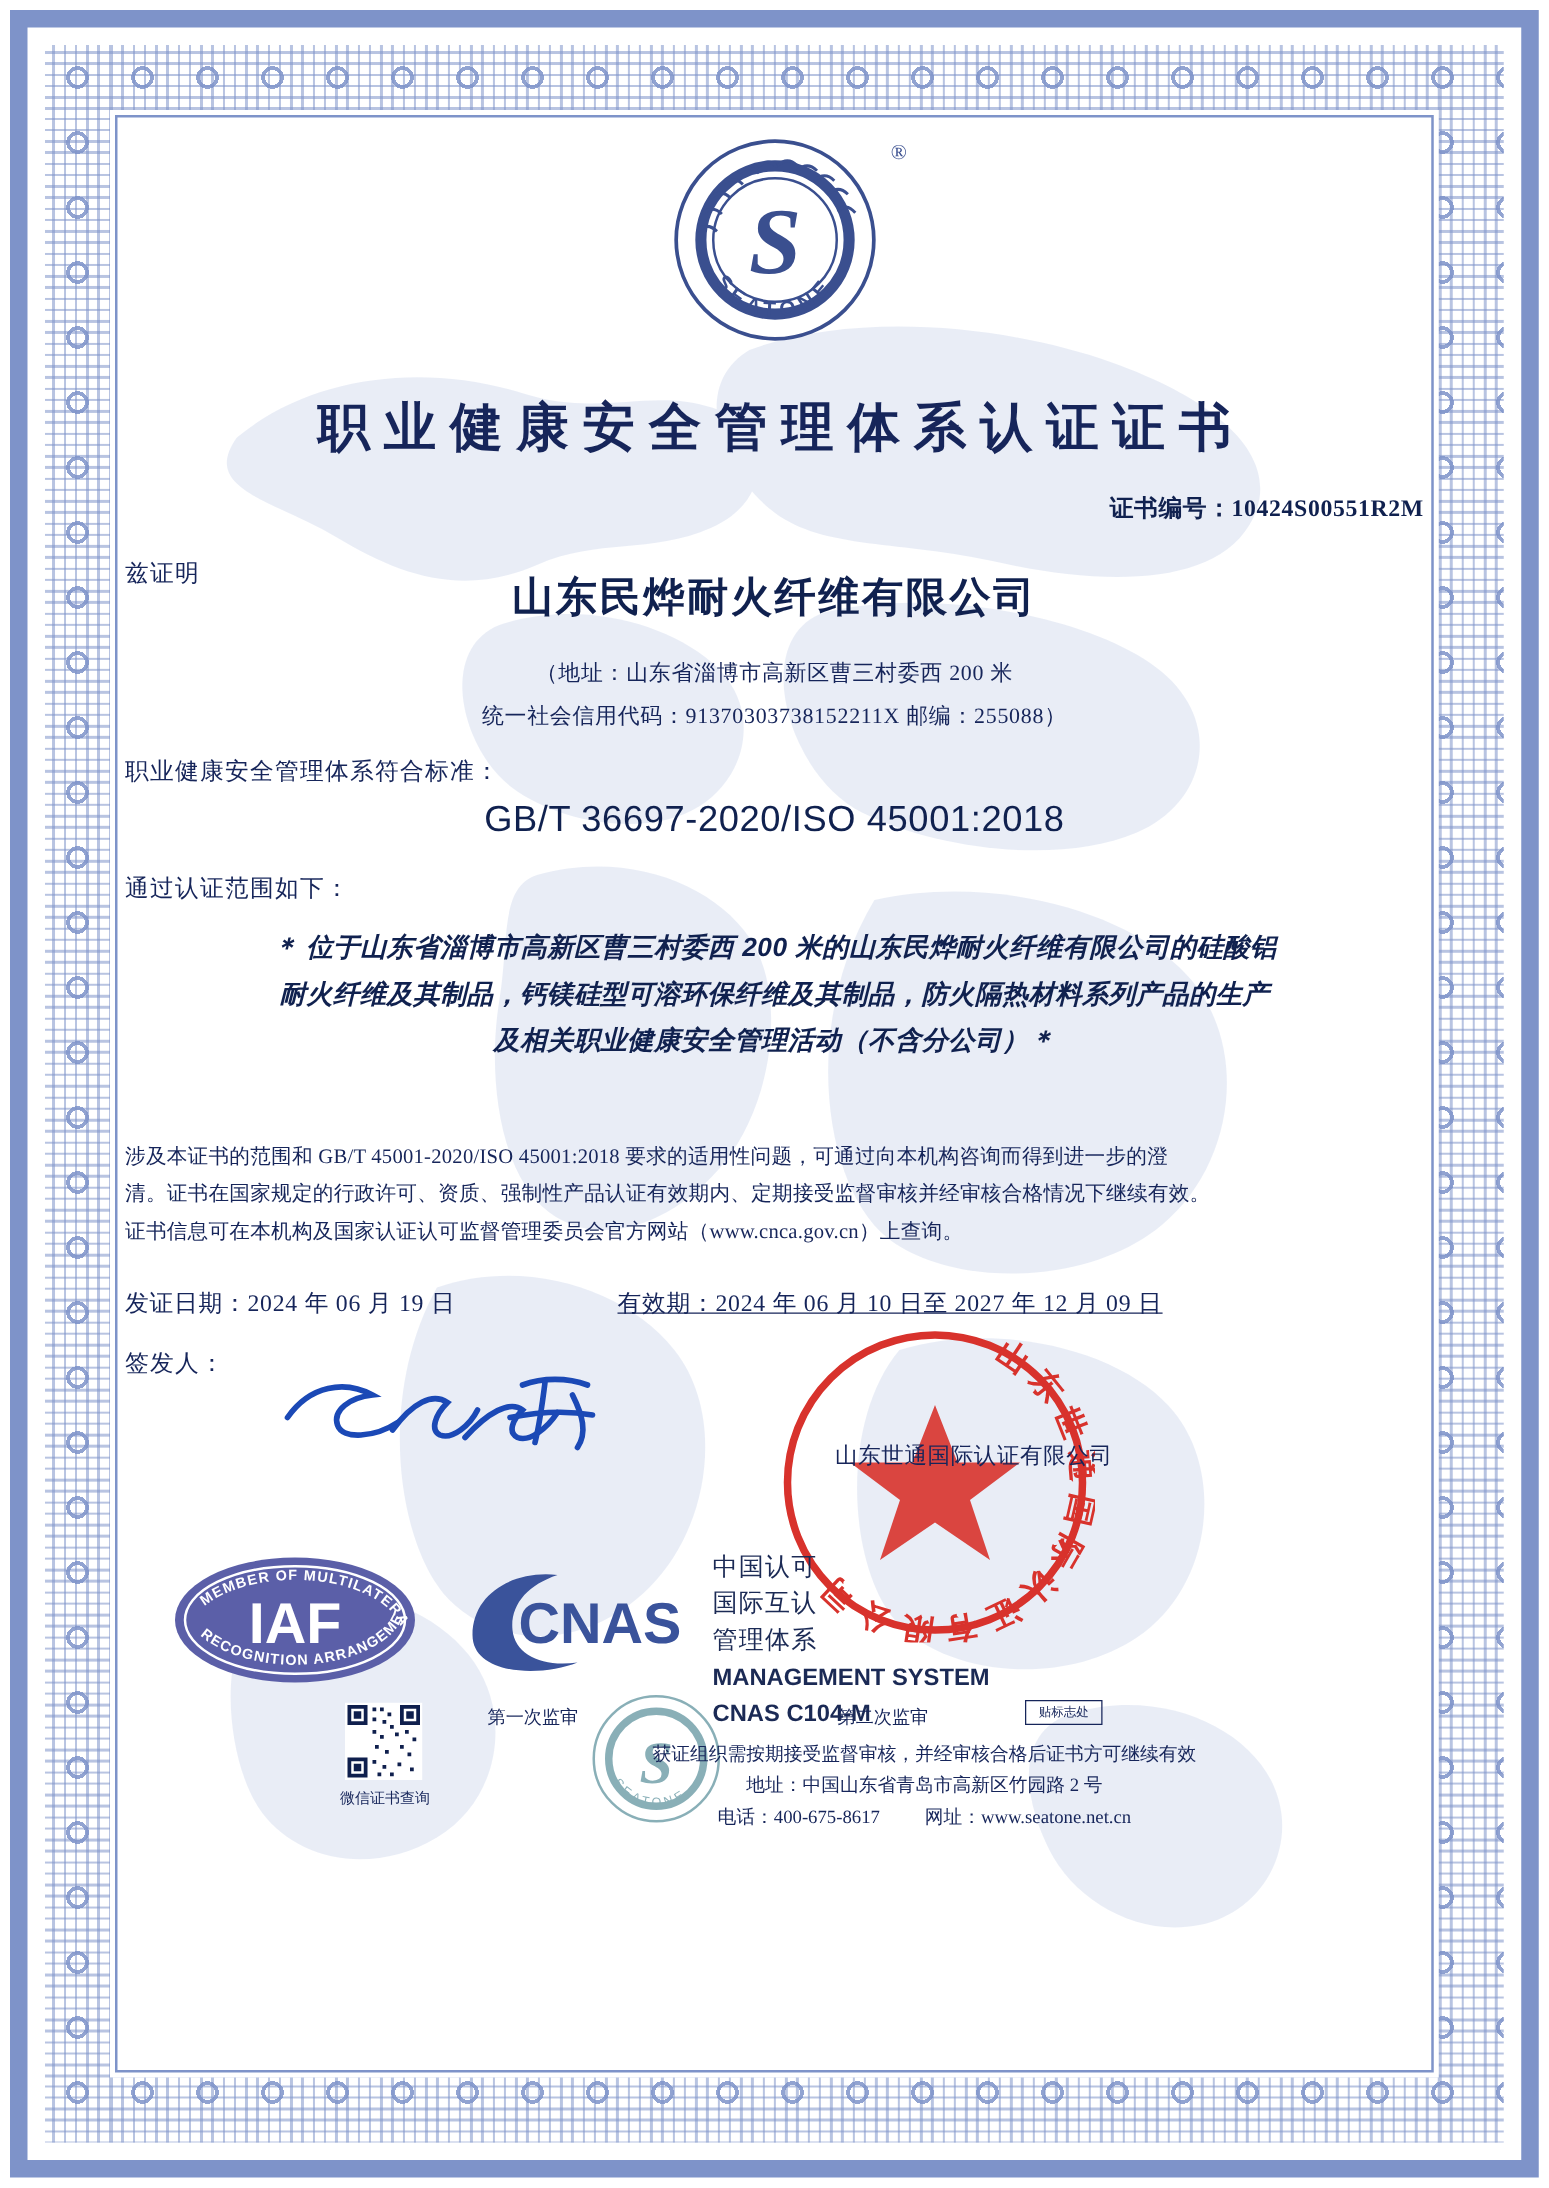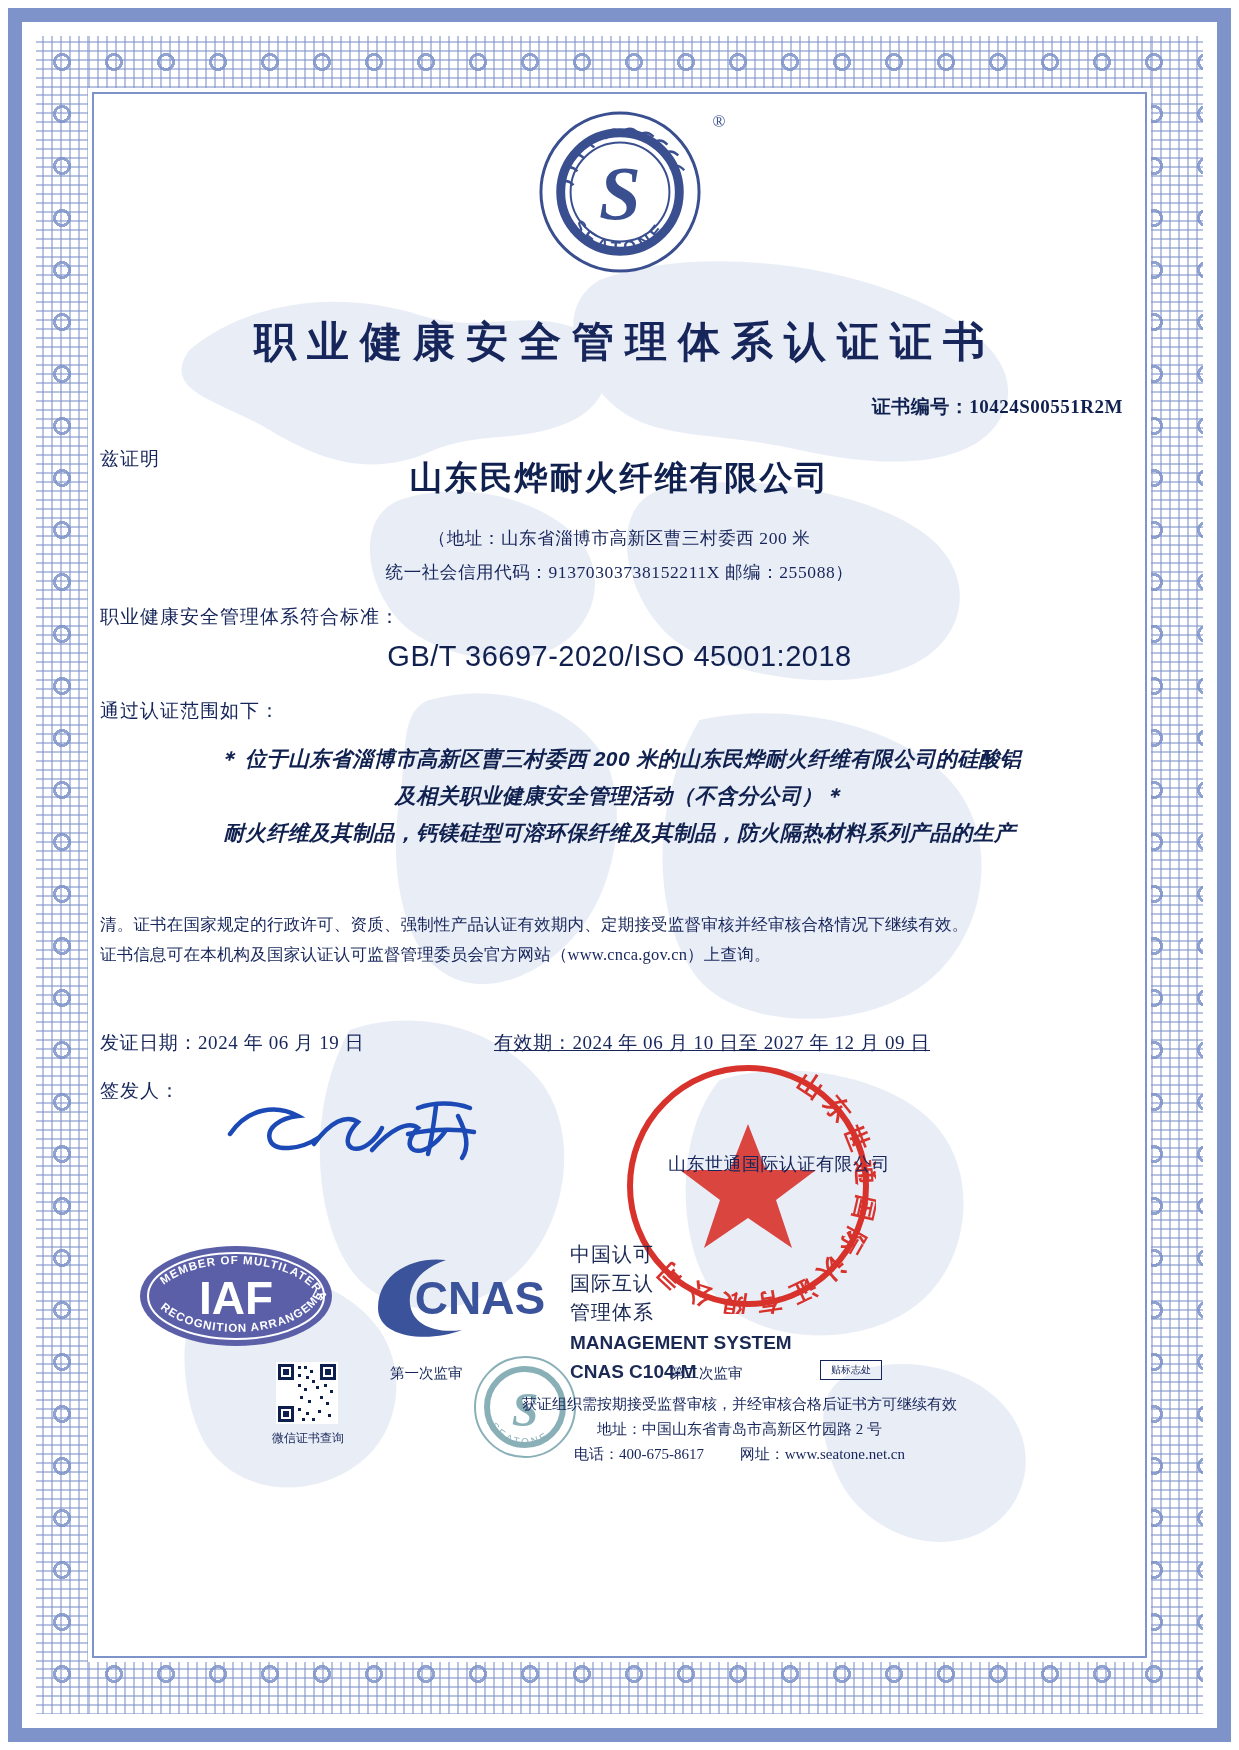--- a/index.html
+++ b/index.html
@@ -92,21 +92,21 @@
     text-align:center;
     font-family:"Liberation Sans", sans-serif;
     font-weight:bold;
     font-size:42px;
     letter-spacing:11px;
     color:#16255a;
     text-indent:11px;
   }
 
   .cert-no{
-    position:absolute;right:16px;top:294px;
+    position:absolute;right:0;top:294px;
     font-size:19px;font-weight:bold;color:#10214f;
     letter-spacing:.5px;
   }
   .cert-no .lbl{font-weight:bold;}
 
   .hereby{
     position:absolute;left:0;top:346px;
     font-size:19px;color:#16255a;letter-spacing:1px;
   }
 
@@ -299,25 +299,26 @@
     <div class="company">山东民烨耐火纤维有限公司</div>
     <div class="addr">（地址：山东省淄博市高新区曹三村委西 200 米</div>
     <div class="addr2">统一社会信用代码：91370303738152211X 邮编：255088）</div>
 
     <div class="std-label">职业健康安全管理体系符合标准：</div>
     <div class="std-value">GB/T 36697-2020/ISO 45001:2018</div>
 
     <div class="scope-label">通过认证范围如下：</div>
     <div class="scope-body">
       <div>＊ 位于山东省淄博市高新区曹三村委西 200 米的山东民烨耐火纤维有限公司的硅酸铝</div>
+      <div>耐火纤维及其制品，钙镁硅型可溶环保纤维及其制品，防火隔热材料系列产品的生产</div>
       <div>及相关职业健康安全管理活动（不含分公司）＊</div>
-      <div>耐火纤维及其制品，钙镁硅型可溶环保纤维及其制品，防火隔热材料系列产品的生产</div>
     </div>
 
     <div class="note">
+      <div>涉及本证书的范围和 GB/T 45001-2020/ISO 45001:2018 要求的适用性问题，可通过向本机构咨询而得到进一步的澄</div>
       <div>清。证书在国家规定的行政许可、资质、强制性产品认证有效期内、定期接受监督审核并经审核合格情况下继续有效。</div>
       <div>证书信息可在本机构及国家认证认可监督管理委员会官方网站（www.cnca.gov.cn）上查询。</div>
     </div>
 
     <div class="dates">
       <span class="issue">发证日期：2024 年 06 月 19 日</span>
       <span class="valid">有效期：2024 年 06 月 10 日至 2027 年 12 月 09 日</span>
     </div>
 
     <div class="signer">签发人：</div>

